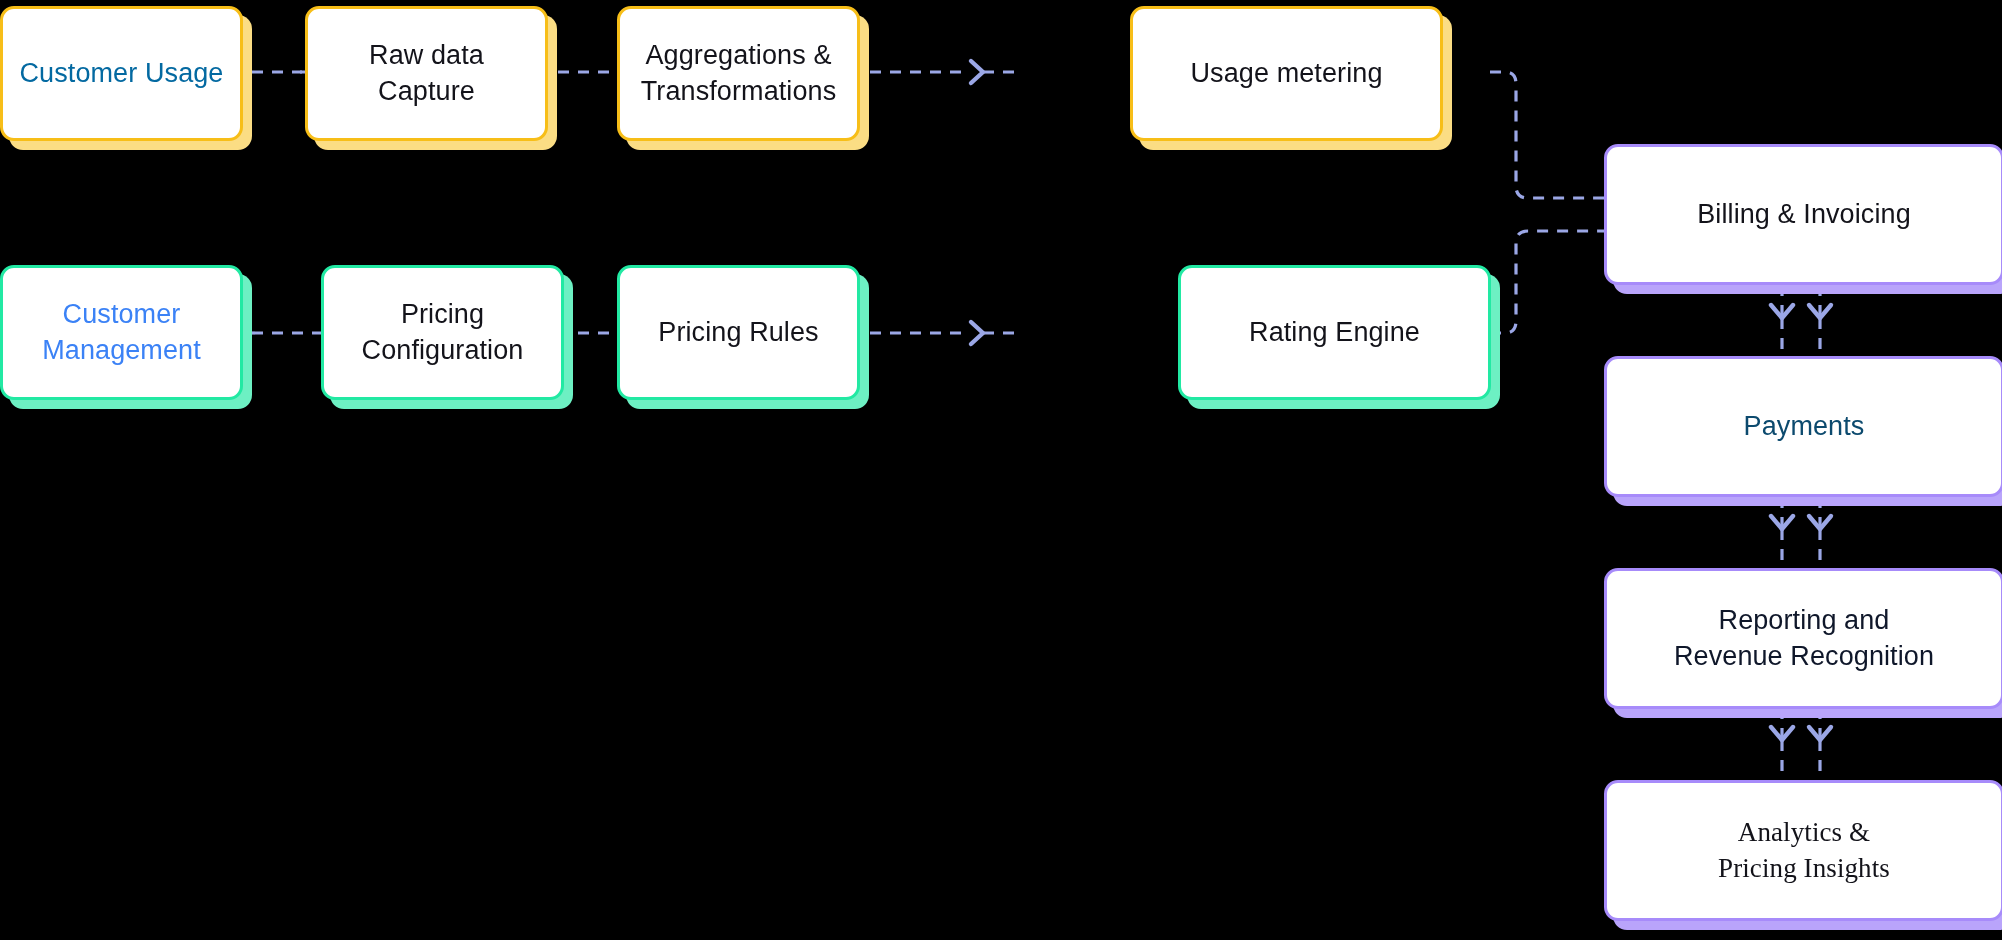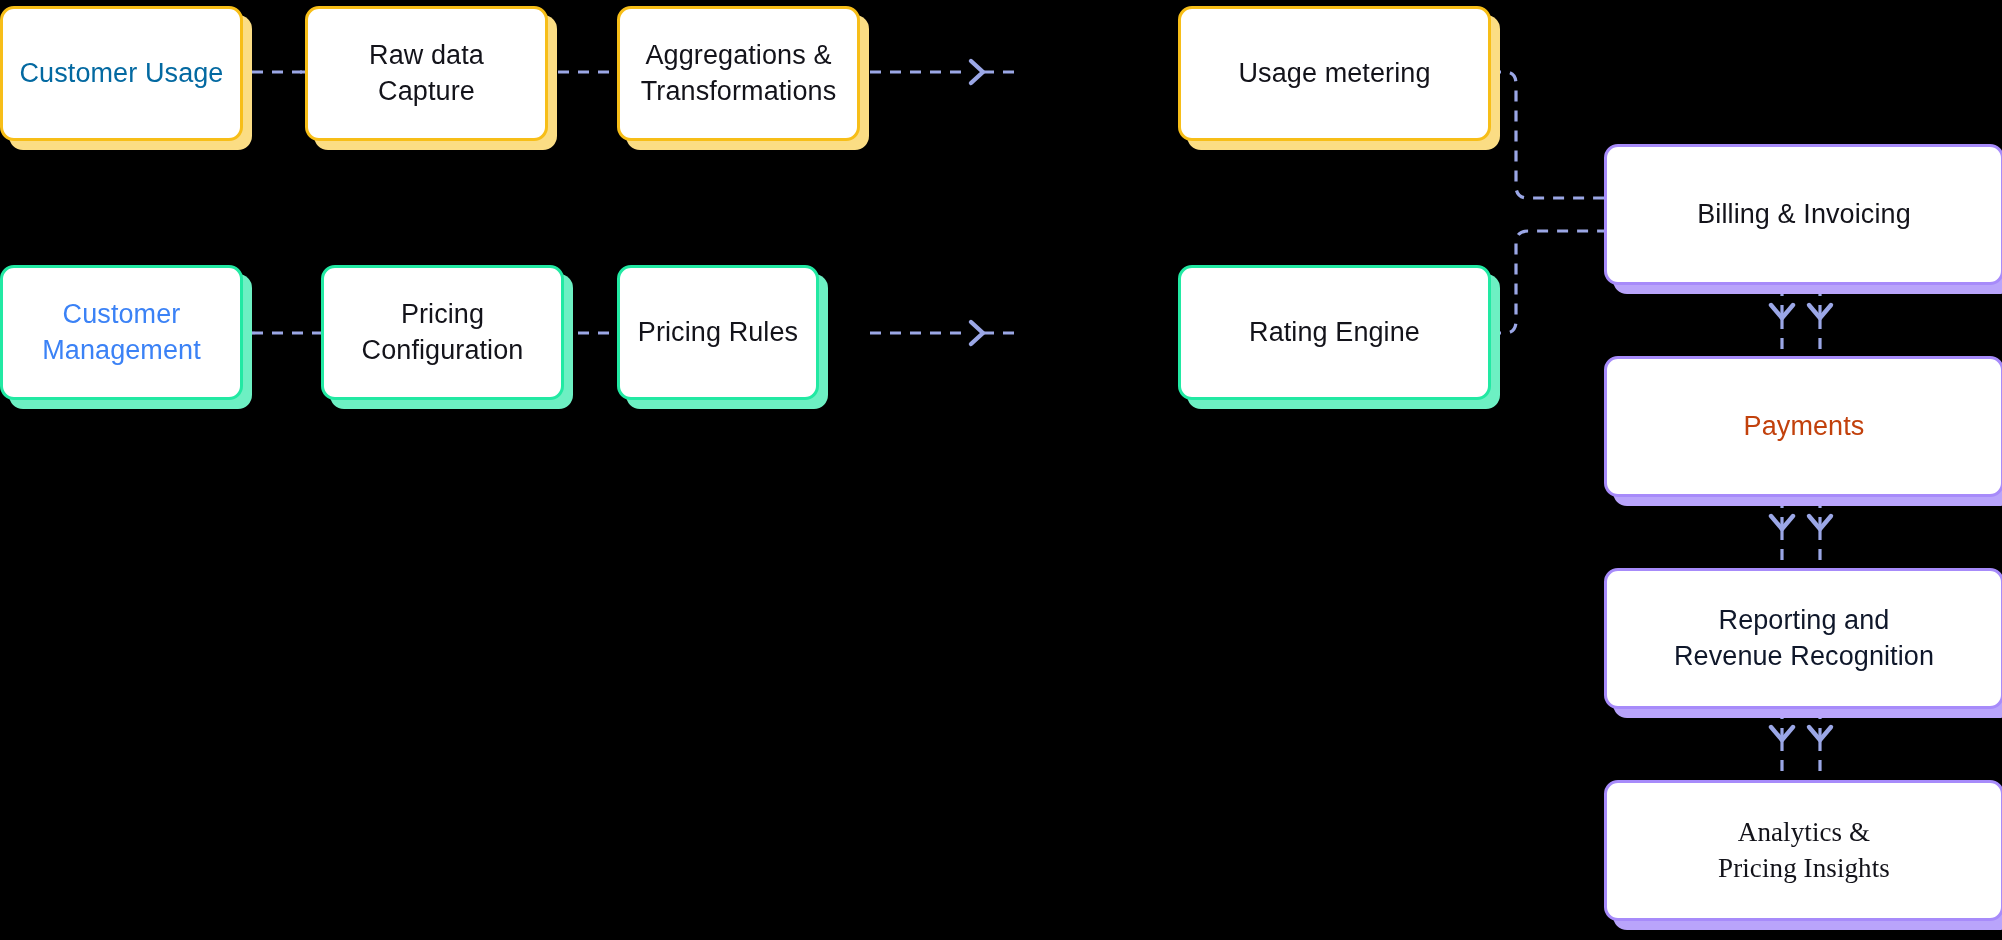--- a/index.html
+++ b/index.html
@@ -156,48 +156,48 @@
 
   <div class="node yellow" style="left: 305px; top: 6px; width: 243px; height: 135px; background: rgb(255, 255, 255);">
     <span class="node-label" style="color: rgb(19, 19, 26);">Raw data Capture</span>
   </div>
 
   <div class="node yellow" style="left: 617px; top: 6px; width: 243px; height: 135px; background: rgb(255, 255, 255);">
     <span class="node-label" style="color: rgb(19, 19, 26);">Aggregations &amp;
 Transformations</span>
   </div>
 
-  <div class="node yellow" style="left: 1178px; top: 6px; width: 313px; height: 135px; background: rgb(255, 255, 255); text-align: center;">
+  <div class="node yellow" style="left: 1130px; top: 6px; width: 313px; height: 135px; background: rgb(255, 255, 255); text-align: center;">
     <span class="node-label" style="color: rgb(19, 19, 26);">Usage metering</span>
   </div>
 
   <div class="node green" style="left: 0px; top: 265px; width: 243px; height: 135px; background: rgb(255, 255, 255);">
     <span class="node-label" style="color: #3b82f6;">Customer
 Management</span>
   </div>
 
   <div class="node green" style="left: 305px; top: 265px; width: 243px; height: 135px; background: rgb(255, 255, 255); margin-left: 16px;">
     <span class="node-label" style="color: rgb(19, 19, 26);">Pricing
 Configuration</span>
   </div>
 
-  <div class="node green" style="left: 617px; top: 265px; width: 202px; height: 135px; background: rgb(255, 255, 255);">
+  <div class="node green" style="left: 617px; top: 265px; width: 243px; height: 135px; background: rgb(255, 255, 255);">
     <span class="node-label" style="color: rgb(19, 19, 26);">Pricing Rules</span>
   </div>
 
   <div class="node green" style="left: 1178px; top: 265px; width: 313px; height: 135px; background: rgb(255, 255, 255); text-align: right;">
     <span class="node-label" style="color: rgb(19, 19, 26);">Rating Engine</span>
   </div>
 
   <div class="node purple" style="left: 1604px; top: 144px; width: 400px; height: 141px; background: rgb(255, 255, 255);">
     <span class="node-label" style="color: rgb(19, 19, 26);">Billing &amp; Invoicing</span>
   </div>
 
   <div class="node purple" style="left: 1604px; top: 356px; width: 400px; height: 141px; background: rgb(255, 255, 255);">
-    <span class="node-label" style="color: #c2410c;">Payments</span>
+    <span class="node-label" style="color: #0c4a6e;">Payments</span>
   </div>
 
   <div class="node purple" style="left: 1604px; top: 568px; width: 400px; height: 141px; background: rgb(255, 255, 255);">
     <span class="node-label" style="color: #0f172a;">Reporting and
 Revenue Recognition</span>
   </div>
 
   <div class="node purple" style="left: 1604px; top: 780px; width: 400px; height: 141px; background: rgb(255, 255, 255);">
     <span class="node-label" style="color: rgb(19, 19, 26); font-family: Liberation Serif, serif;">Analytics &amp;
 Pricing Insights</span>

